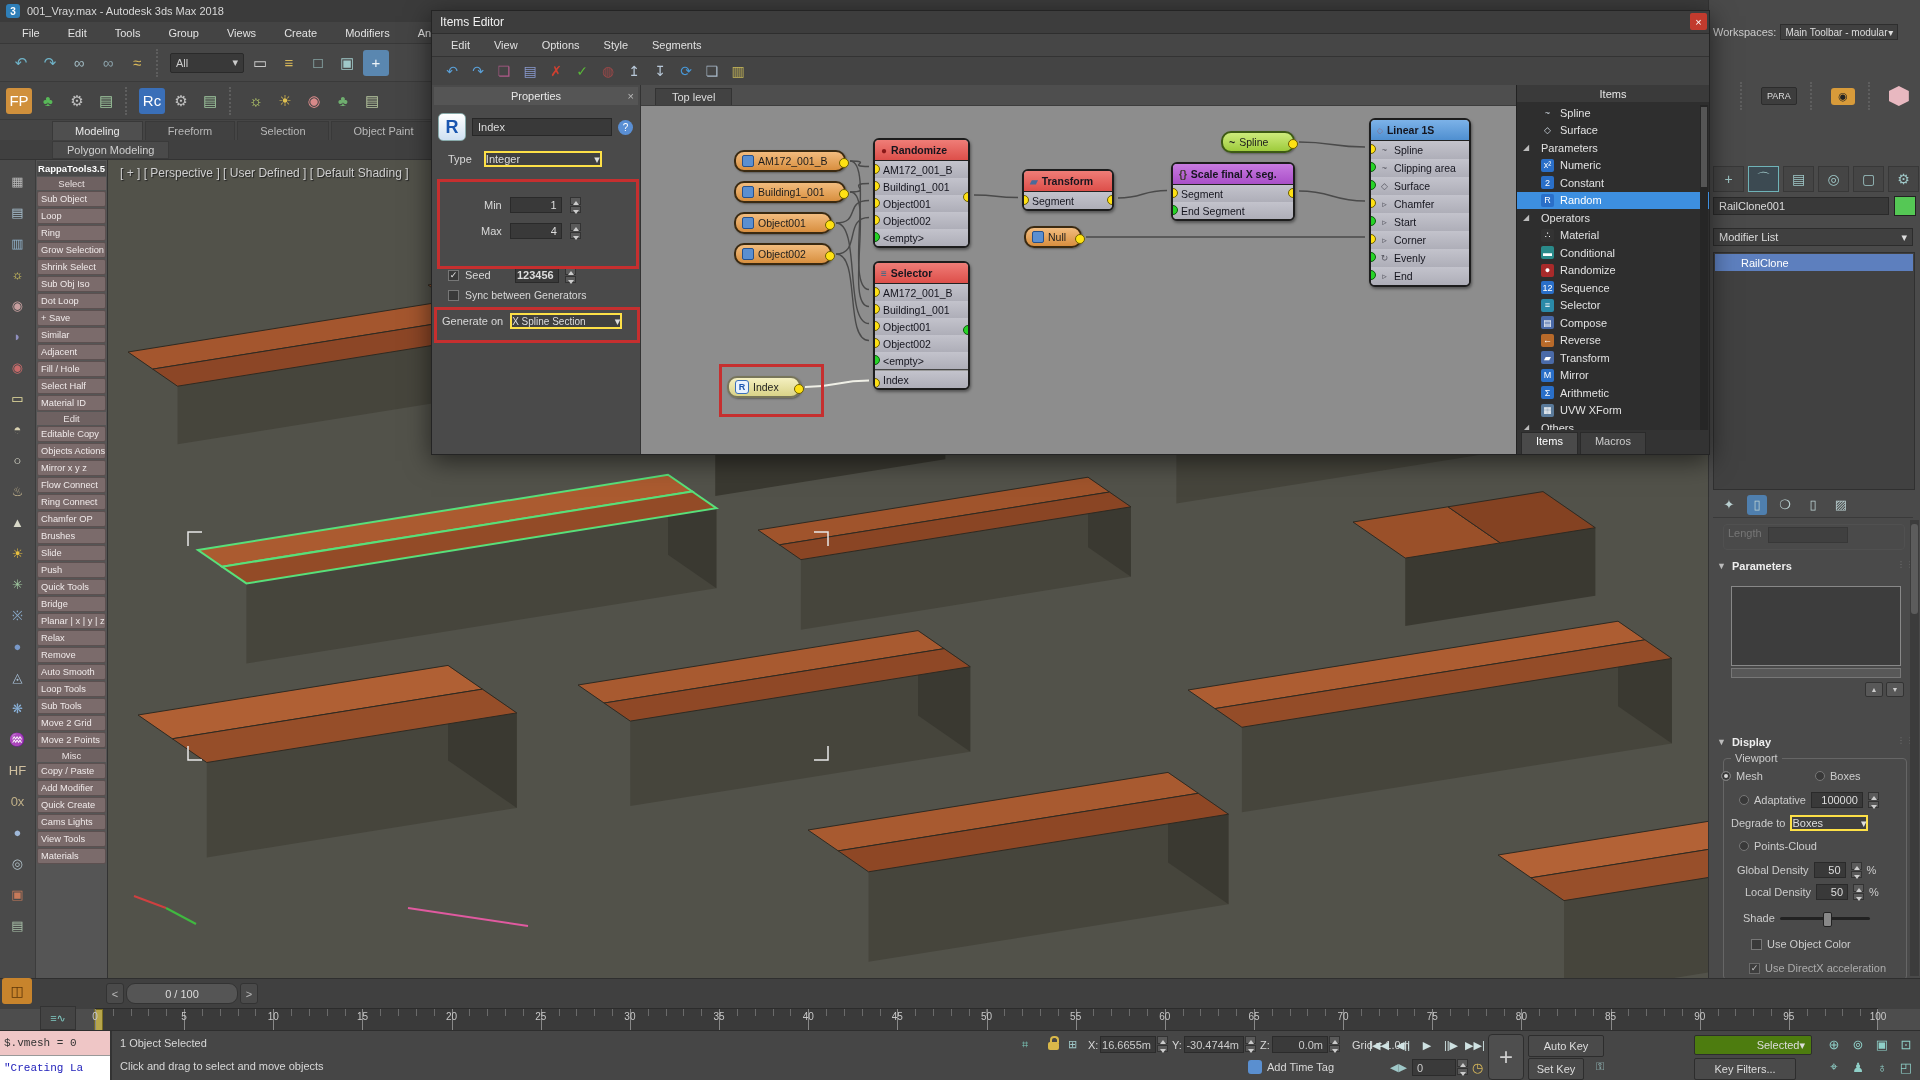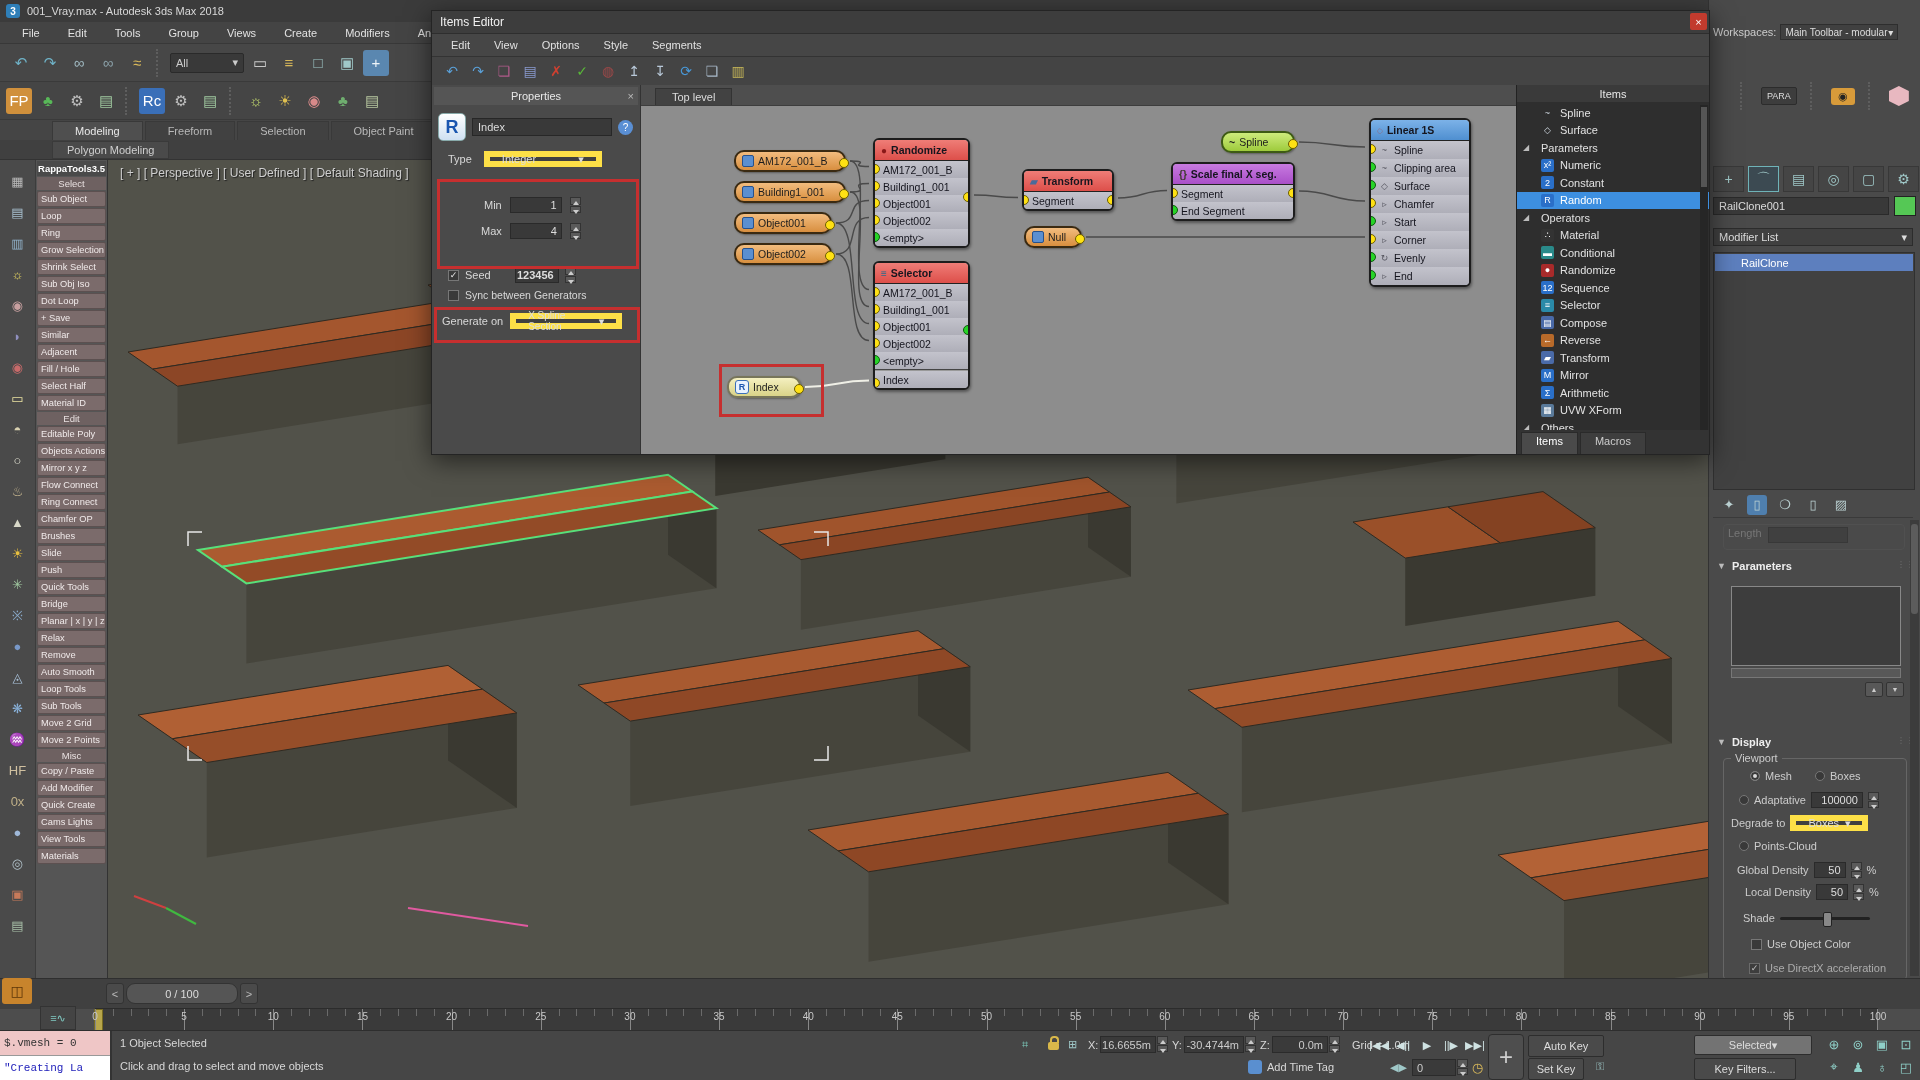--- a/index.html
+++ b/index.html
@@ -63,21 +63,21 @@
   .phscroll{position:absolute;left:22px;top:668px;width:168px;height:8px;background:#585858;border:1px solid #777;}
   .pupdown{position:absolute;left:156px;top:682px;display:flex;gap:3px;}
   .pupdown div{width:16px;height:13px;background:#585858;border:1px solid #333;border-radius:2px;color:#ccc;font-size:7px;display:flex;align-items:center;justify-content:center;}
   .vpgroup{position:absolute;left:14px;top:758px;width:182px;height:220px;border:1px solid #666;border-radius:4px;}
   .vpgrouplabel{position:absolute;left:22px;top:752px;background:#4a4a4a;padding:0 4px;color:#ccc;}
   .ctlrow{position:absolute;display:flex;align-items:center;gap:5px;color:#ccc;}
   .radio{width:10px;height:10px;border-radius:50%;background:#393939;border:1px solid #777;box-sizing:border-box;}
   .radio.on{box-shadow:inset 0 0 0 2px #393939;background:#d8d8d8;}
   .chk{width:11px;height:11px;background:#393939;border:1px solid #777;box-sizing:border-box;display:flex;align-items:center;justify-content:center;color:#e8e8e8;font-size:9px;}
   .numfield{height:16px;background:#393939;border:1px solid #2a2a2a;color:#ddd;display:flex;align-items:center;padding:0 4px;box-sizing:border-box;justify-content:flex-end;}
-  .dropfield{height:16px;background:#404040;border:6px solid #fde047;color:#ddd;display:flex;align-items:center;justify-content:space-between;padding:0 12px;box-sizing:border-box;}
+  .dropfield{height:16px;background:#404040;border:2px solid #fde047;color:#ddd;display:flex;align-items:center;justify-content:space-between;padding:0 0;box-sizing:border-box;}
   .spin{width:11px;height:16px;display:flex;flex-direction:column;gap:1px;}
   .spin i{flex:1;background:#5a5a5a;border:1px solid #333;position:relative;}
   .spin i:before{content:"";position:absolute;left:2px;top:2px;border:3px solid transparent;}
   .spin i.up:before{border-bottom:4px solid #ccc;top:0px;}
   .spin i.dn:before{border-top:4px solid #ccc;top:3px;}
   .slider{width:90px;height:3px;background:#222;position:relative;border-radius:2px;}
   .slider .th{position:absolute;left:48%;top:-5px;width:7px;height:13px;background:#888;border:1px solid #222;border-radius:2px;}
   .cpscroll{position:absolute;right:1px;top:520px;width:9px;height:456px;background:#3c3c3c;}
   .cpscroll div{position:absolute;left:1px;top:4px;width:7px;height:90px;background:#5c5c5c;border-radius:3px;}
   
@@ -325,21 +325,21 @@
       <div class="rbtn">Shrink Select</div>
       <div class="rbtn">Sub Obj Iso</div>
       <div class="rbtn">Dot Loop</div>
       <div class="rbtn">+ Save</div>
       <div class="rbtn">Similar</div>
       <div class="rbtn">Adjacent</div>
       <div class="rbtn">Fill / Hole</div>
       <div class="rbtn">Select Half</div>
       <div class="rbtn">Material ID</div>
       <div class="rhead">Edit</div>
-      <div class="rbtn">Editable Poly</div>
+      <div class="rbtn">Editable Copy</div>
       <div class="rbtn">Objects Actions</div>
       <div class="rbtn">Mirror   x  y  z</div>
       <div class="rbtn">Flow Connect</div>
       <div class="rbtn">Ring Connect</div>
       <div class="rbtn">Chamfer OP</div>
       <div class="rbtn">Brushes</div>
       <div class="rbtn">Slide</div>
       <div class="rbtn">Push</div>
       <div class="rbtn">Quick Tools</div>
       <div class="rbtn">Bridge</div>
@@ -417,21 +417,21 @@
       <div>▲</div>
       <div>▼</div>
     </div>
     <div class="rollhead" style="left:8px;top:736px;">
       <span class="arr">▼</span>
         <span>Display</span>
       </div>
     <span class="grip" style="left:188px;top:736px;">⋮⋮</span>
     <div class="vpgroup"></div>
     <div class="vpgrouplabel">Viewport</div>
-    <div class="ctlrow" style="left:41px;top:770px;justify-content:center;">
+    <div class="ctlrow" style="left:12px;top:770px;justify-content:center;">
       <span class="radio on"></span>
       <span>Mesh</span>
       </div>
     <div class="ctlrow" style="left:106px;top:770px;">
       <span class="radio"></span>
       <span>Boxes</span>
       </div>
     <div class="ctlrow" style="left:30px;top:792px;">
       <span class="radio"></span>
       <span>Adaptative</span>
@@ -945,21 +945,21 @@
     <span class="stxt" style="left:1390px;top:30px;color:#9fc8c8;">◀▶</span>
     <span class="sfield" style="left:1412px;top:28px;width:44px;justify-content:flex-start;">0</span>
     <span class="spin" style="position:absolute;left:1457px;top:28px;">
         <i class="up"></i>
         <i class="dn"></i>
       </span>
     <span class="stxt" style="left:1472px;top:29px;color:#d8b85a;font-size:13px;">◷</span>
     <span class="keybtn">+</span>
     <span class="akbtn" style="left:1528px;top:4px;width:74px;">Auto Key</span>
     <span class="akbtn" style="left:1528px;top:27px;width:54px;">Set Key</span>
-    <span class="akbtn" style="left:1694px;top:4px;width:118px;justify-content:center;padding:0 6px;box-sizing:border-box;background:#737373;">
+    <span class="akbtn" style="left:1694px;top:4px;width:118px;justify-content:flex-end;padding:0 6px;box-sizing:border-box;background:#4d7c0f;">
       <span>Selected</span>
         <span>▾</span>
       </span>
     <span class="stxt" style="left:1596px;top:29px;color:#9fc8c8;">⚿</span>
     <span class="akbtn" style="left:1694px;top:27px;width:100px;">Key Filters...</span>
     <span class="navgrid" id="navgrid">
         <span>⊕</span>
         <span>⊚</span>
         <span>▣</span>
         <span>⊡</span>

